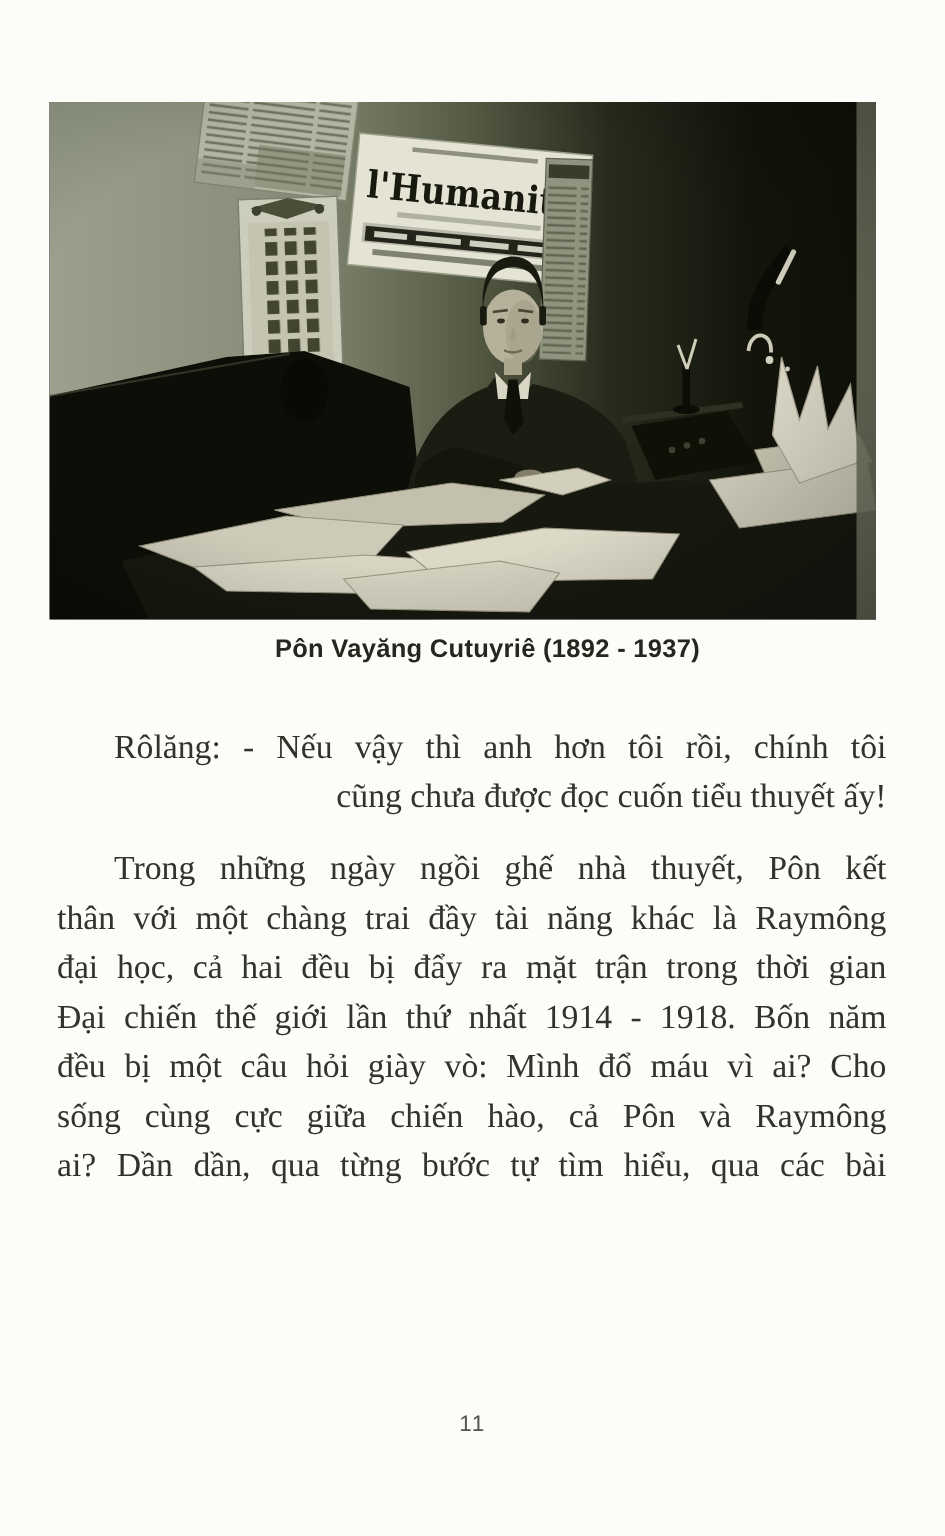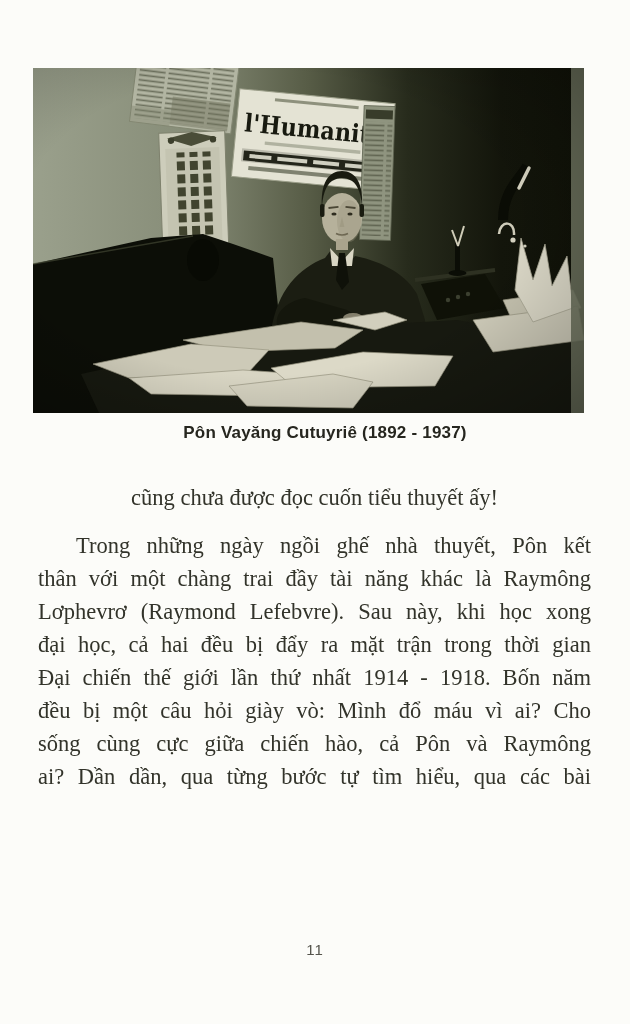--- a/index.html
+++ b/index.html
@@ -27,21 +27,21 @@
   }
   
   .body-text{
     position:absolute;left:38px;top:481px;width:553px;
     color:#32332a;
   }
   .para{margin:0 0 15px 0;}
   .line{
     font-size:22.5px;line-height:33px;
     white-space:normal;
-    text-align:center;
+    text-align:right;
   }
   .line.justify{text-align:justify;text-align-last:justify;-moz-text-align-last:justify;}
   .line.indent{text-indent:38px;}
   
   .page-number{
     position:absolute;left:0;right:0;top:941px;
     text-align:center;
     font-family:"Liberation Sans","DejaVu Sans",sans-serif;
     font-size:15px;color:#55544c;letter-spacing:1px;
   }
@@ -175,26 +175,26 @@
       <rect x="538" y="0" width="13" height="345" fill="#6d725e" opacity="0.9"></rect>
 
       <rect x="0" y="0" width="551" height="345" fill="url(#vign)"></rect>
     </svg>
   </div>
 
   <div class="caption">Pôn Vayăng Cutuyriê (1892 - 1937)</div>
 
   <div class="body-text" id="body-text">
       <div class="para">
+        <div class="line indent justify">Rôlăng: - Nếu vậy thì anh hơn tôi rồi, chính tôi</div>
         <div class="line">cũng chưa được đọc cuốn tiểu thuyết ấy!</div>
       </div>
       <div class="para">
         <div class="line indent justify">Trong những ngày ngồi ghế nhà thuyết, Pôn kết</div>
         <div class="line justify">thân với một chàng trai đầy tài năng khác là Raymông</div>
-        <div class="line justify">Lơphevrơ (Raymond Lefebvre). Sau này, khi học xong</div>
         <div class="line justify">đại học, cả hai đều bị đẩy ra mặt trận trong thời gian</div>
         <div class="line justify">Đại chiến thế giới lần thứ nhất 1914 - 1918. Bốn năm</div>
         <div class="line justify">đều bị một câu hỏi giày vò: Mình đổ máu vì ai? Cho</div>
         <div class="line justify">sống cùng cực giữa chiến hào, cả Pôn và Raymông</div>
         <div class="line justify">ai? Dần dần, qua từng bước tự tìm hiểu, qua các bài</div>
       </div>
     </div>
 
   <div class="page-number">11</div>
 

